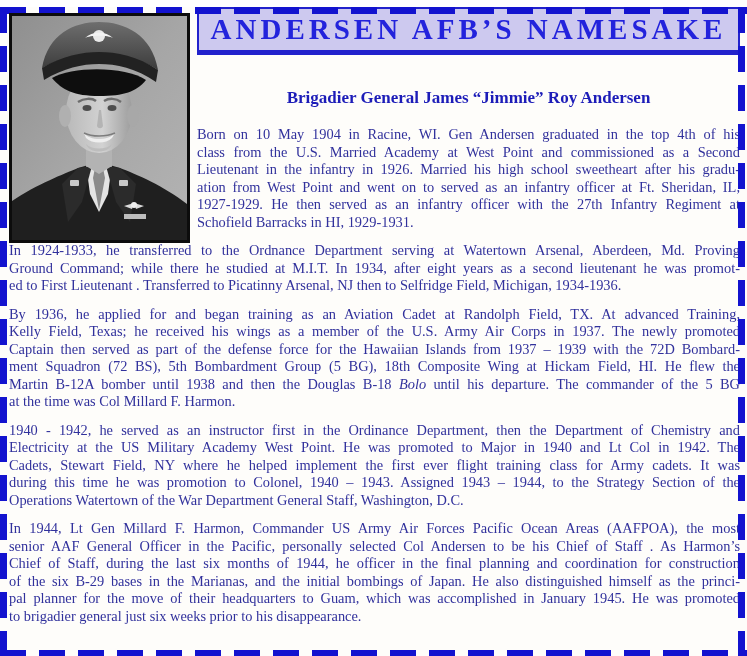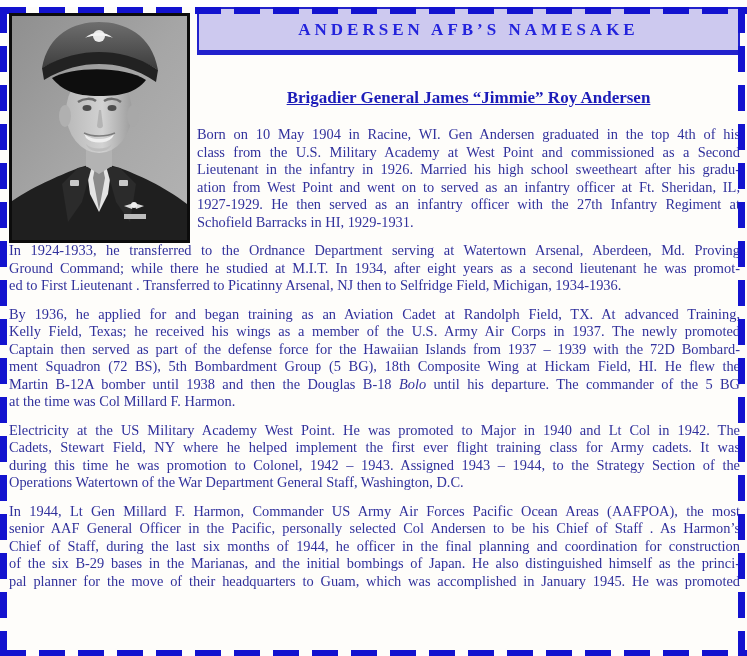--- a/index.html
+++ b/index.html
@@ -43,34 +43,33 @@
     margin: 7px 7px 0 197px;
     height: 48px;
     background: #cdc9ef;
     border: 2px solid #2222cc;
     border-bottom-width: 5px;
     box-sizing: border-box;
     display: flex; align-items: center; justify-content: center;
   }
   .banner-title {
     margin: 0;
-    font-size: 17px;
+    font-size: 29px;
     font-weight: bold;
     letter-spacing: 4px;
     color: #2323dc;
     white-space: nowrap;
   }
 
   .subtitle {
     margin: 33px 7px 0 197px;
     text-align: center;
     font-size: 17px;
     font-weight: bold;
     color: #1c1cb8;
-    text-decoration: underline;
   }
 
   .para {
     color: #31319c;
     font-size: 14.4px;
     line-height: 17.5px;
     margin: 11px 7px 0 9px;
   }
   .para.beside-photo { margin-left: 197px; margin-top: 18px; }
   .tline {
@@ -159,46 +158,48 @@
   </div>
 
   <div class="banner">
     <h1 class="banner-title">ANDERSEN AFB’S NAMESAKE</h1>
   </div>
 
   <div class="subtitle">Brigadier General James “Jimmie” Roy Andersen</div>
 
   <div class="para beside-photo">
       <div class="tline">Born on 10 May 1904 in Racine, WI. Gen Andersen graduated in the top 4th of his</div>
-      <div class="tline">class from the U.S. Military Academy at West Point and commissioned as a Second</div>
+      <div class="tline">class from the U.S. Married Academy at West Point and commissioned as a Second</div>
       <div class="tline">Lieutenant in the infantry in 1926. Married his high school sweetheart after his gradu-</div>
       <div class="tline">ation from West Point and went on to served as an infantry officer at Ft. Sheridan, IL,</div>
       <div class="tline">1927-1929. He then served as an infantry officer with the 27th Infantry Regiment at</div>
       <div class="tline last">Schofield Barracks in HI, 1929-1931.</div>
     </div>
   <div class="para">
       <div class="tline">In 1924-1933, he transferred to the Ordnance Department serving at Watertown Arsenal, Aberdeen, Md. Proving</div>
       <div class="tline">Ground Command; while there he studied at M.I.T. In 1934, after eight years as a second lieutenant he was promot-</div>
       <div class="tline last">ed to First Lieutenant . Transferred to Picatinny Arsenal, NJ then to Selfridge Field, Michigan, 1934-1936.</div>
     </div>
   <div class="para">
       <div class="tline">By 1936, he applied for and began training as an Aviation Cadet at Randolph Field, TX. At advanced Training,</div>
       <div class="tline">Kelly Field, Texas; he received his wings as a member of the U.S. Army Air Corps in 1937. The newly promoted</div>
       <div class="tline">Captain then served as part of the defense force for the Hawaiian Islands from 1937 – 1939 with the 72D Bombard-</div>
       <div class="tline">ment Squadron (72 BS), 5th Bombardment Group (5 BG), 18th Composite Wing at Hickam Field, HI. He flew the</div>
       <div class="tline">Martin B-12A bomber until 1938 and then the Douglas B-18 <i>Bolo</i> until his departure. The commander of the 5 BG</div>
       <div class="tline last">at the time was Col Millard F. Harmon.</div>
     </div>
   <div class="para">
+      <div class="tline">1940 - 1942, he served as an instructor first in the Ordinance Department, then the Department of Chemistry and</div>
       <div class="tline">Electricity at the US Military Academy West Point. He was promoted to Major in 1940 and Lt Col in 1942. The</div>
       <div class="tline">Cadets, Stewart Field, NY where he helped implement the first ever flight training class for Army cadets. It was</div>
-      <div class="tline">during this time he was promotion to Colonel, 1942 – 1943. Assigned 1943 – 1944, to the Strategy Section of the</div>
+      <div class="tline">during this time he was promotion to Colonel, 1940 – 1943. Assigned 1943 – 1944, to the Strategy Section of the</div>
       <div class="tline last">Operations Watertown of the War Department General Staff, Washington, D.C.</div>
     </div>
   <div class="para">
       <div class="tline">In 1944, Lt Gen Millard F. Harmon, Commander US Army Air Forces Pacific Ocean Areas (AAFPOA), the most</div>
       <div class="tline">senior AAF General Officer in the Pacific, personally selected Col Andersen to be his Chief of Staff . As Harmon’s</div>
       <div class="tline">Chief of Staff, during the last six months of 1944, he officer in the final planning and coordination for construction</div>
       <div class="tline">of the six B-29 bases in the Marianas, and the initial bombings of Japan. He also distinguished himself as the princi-</div>
       <div class="tline">pal planner for the move of their headquarters to Guam, which was accomplished in January 1945. He was promoted</div>
+      <div class="tline last">to brigadier general just six weeks prior to his disappearance.</div>
     </div>
 
 </div>
 
 </body></html>

